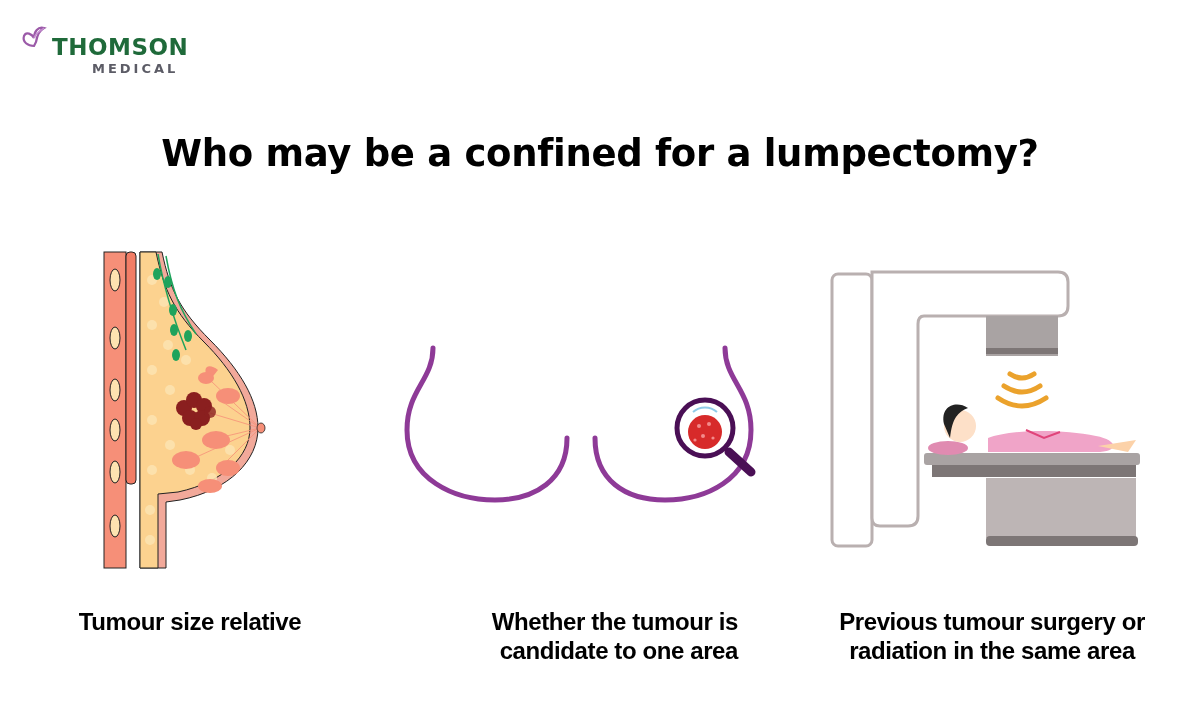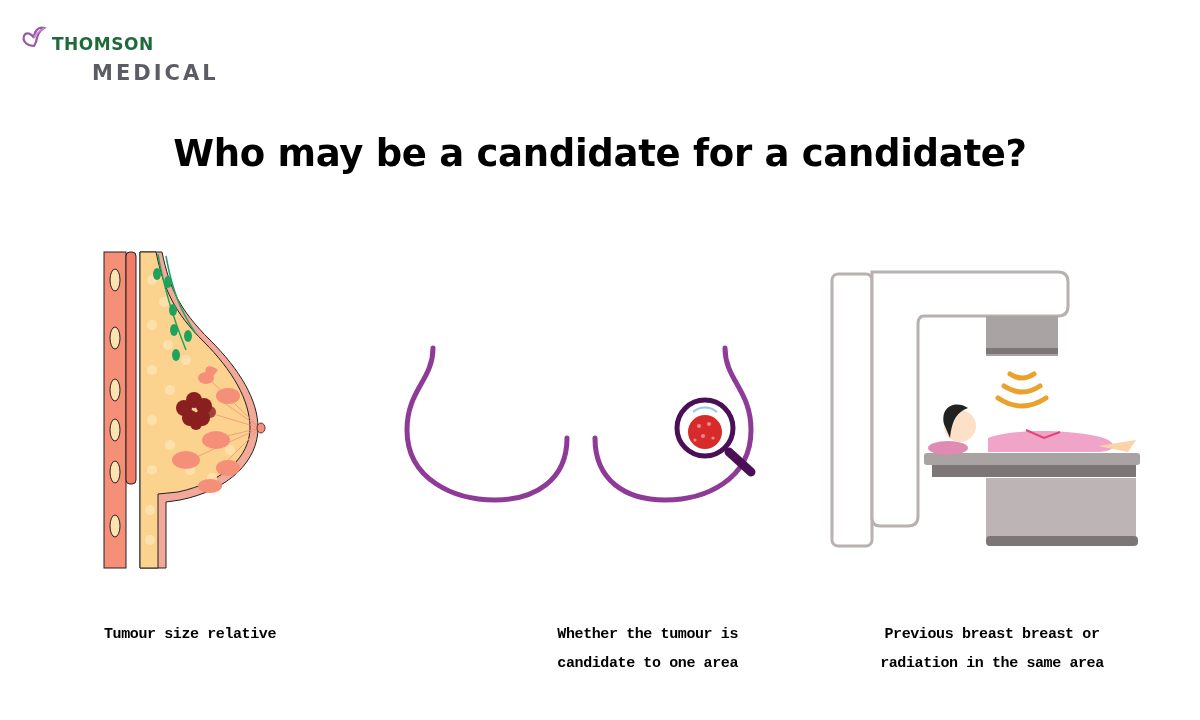--- a/index.html
+++ b/index.html
@@ -1,37 +1,37 @@
 <!DOCTYPE html>
 <html><head>
 <meta charset="utf-8">
 <style>
   html, body { margin: 0; padding: 0; }
   body { width: 1200px; height: 720px; background: #ffffff; position: relative; overflow: hidden; font-family: "DejaVu Sans", sans-serif; }
   .logo { position: absolute; left: 20px; top: 24px; width: 200px; height: 60px; }
   .logo-mark { position: absolute; left: 0; top: 0; }
-  .logo-line1 { position: absolute; left: 32px; top: 10px; font-family: "DejaVu Sans", sans-serif; font-weight: bold; font-size: 17px; color: #1f6a3a; letter-spacing: 0.5px; }
-  .logo-line2 { position: absolute; left: 72px; top: 37px; font-family: "DejaVu Sans", sans-serif; font-weight: bold; font-size: 21px; color: #5c5c66; letter-spacing: 3px; }
+  .logo-line1 { position: absolute; left: 32px; top: 10px; font-family: "DejaVu Sans", sans-serif; font-weight: bold; font-size: 23px; color: #1f6a3a; letter-spacing: 0.5px; }
+  .logo-line2 { position: absolute; left: 72px; top: 37px; font-family: "DejaVu Sans", sans-serif; font-weight: bold; font-size: 13px; color: #5c5c66; letter-spacing: 3px; }
   .title { position: absolute; left: 0; width: 1200px; top: 132px; text-align: center; font-family: "DejaVu Sans", sans-serif; font-weight: bold; font-size: 37px; color: #000; letter-spacing: -0.3px; }
   .illus { position: absolute; }
-  .caption { position: absolute; top: 620px; width: 320px; text-align: center; font-family: Liberation Mono, monospace; font-weight: bold; font-size: 15px; line-height: 29px; color: #000; letter-spacing: -0.4px; }
+  .caption { position: absolute; top: 607px; width: 320px; text-align: center; font-family: Liberation Sans, sans-serif; font-weight: bold; font-size: 24px; line-height: 29px; color: #000; letter-spacing: -0.4px; }
 </style>
 </head>
 <body>
 
 <div class="logo">
   <svg class="logo-mark" width="30" height="28" viewBox="0 0 30 28">
     <path d="M14 22 C8 22 2 18 4 12 C6 7 12 10 14 14 C14 8 18 2 24 4 C20 6 17 12 16 18 Z" fill="none" stroke="#9b5aa8" stroke-width="2.2"></path>
     <path d="M14 14 C16 8 22 6 24 4" fill="none" stroke="#c48ccf" stroke-width="1.5"></path>
   </svg>
   <div class="logo-line1">THOMSON</div>
   <div class="logo-line2">MEDICAL</div>
 </div>
 
-<div class="title">Who may be a candidate for a candidate?</div>
+<div class="title">Who may be a confined for a lumpectomy?</div>
 
 <svg class="illus" style="left:100px; top:250px;" width="170" height="320" viewBox="0 0 170 320">
 
   <path d="M40 2 L62 2 C70 40 80 60 110 90 C140 120 158 150 158 178 C158 210 130 240 80 250 L66 252 L66 318 L40 318 Z" fill="#f2a99a" stroke="#222" stroke-width="1"></path>
 
   <path d="M40 2 L56 2 C64 40 74 62 104 92 C132 120 150 150 150 178 C150 206 124 232 78 242 L58 244 L58 318 L40 318 Z" fill="#fcd28f" stroke="#222" stroke-width="1"></path>
 
   <g fill="#fde3b0" opacity="0.9">
     <circle cx="52" cy="30" r="5"></circle>
       <circle cx="64" cy="52" r="5"></circle>
@@ -155,15 +155,15 @@
 </svg>
 
 <div class="caption" style="left:30px;">
   <div>Tumour size relative</div>
 </div>
 <div class="caption" style="left:418px;text-align:right;">
   <div>Whether the tumour is</div>
   <div>candidate to one area</div>
 </div>
 <div class="caption" style="left:832px;">
-  <div>Previous breast breast or</div>
+  <div>Previous tumour surgery or</div>
   <div>radiation in the same area</div>
 </div>
 
 </body></html>

